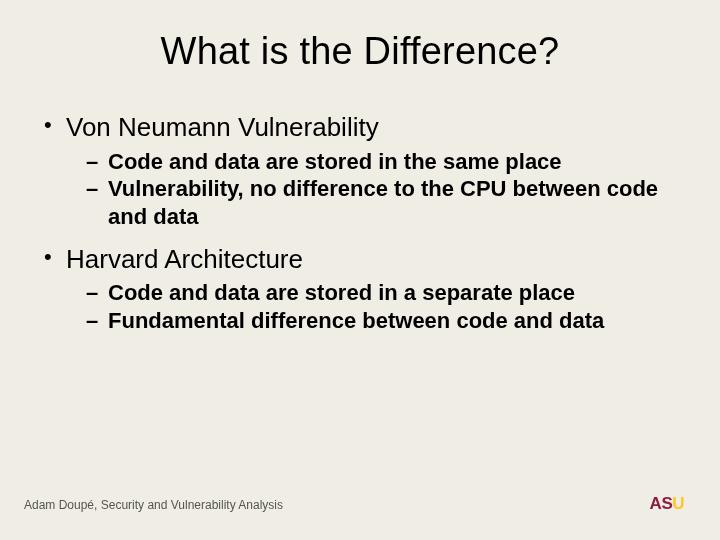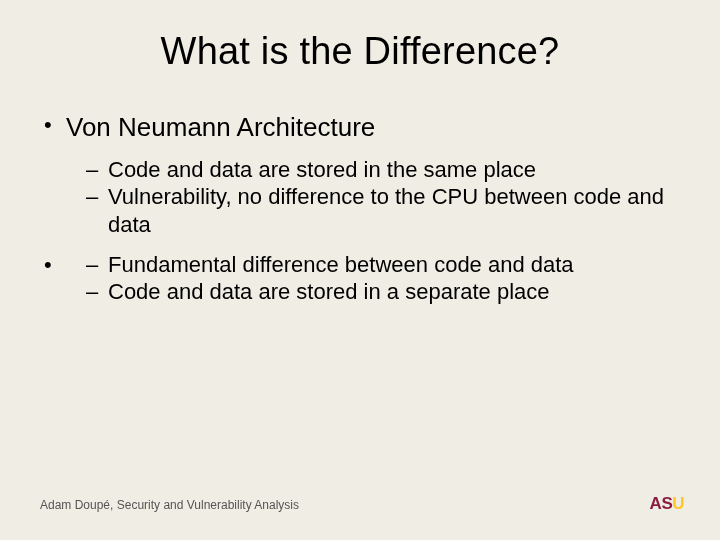--- a/index.html
+++ b/index.html
@@ -39,38 +39,39 @@
   ul.top > li::before {
     content: "•";
     position: absolute;
     left: 4px;
     top: 0;
     font-size: 22px;
   }
   ul.sub {
     list-style: none;
     padding-left: 20px;
-    margin-top: 12px;
+    margin-top: 4px;
     margin-bottom: 12px;
+    font-weight: bold;
   }
   ul.sub > li {
     position: relative;
     padding-left: 22px;
     font-size: 22px;
     line-height: 1.26;
   }
   ul.sub > li::before {
     content: "–";
     position: absolute;
     left: 0;
     top: 0;
   }
   .footer {
     position: absolute;
-    left: 40px;
+    left: 24px;
     bottom: 28px;
     font-size: 12px;
     color: #555;
   }
   .logo {
     position: absolute;
     right: 36px;
     bottom: 26px;
     font-family: Arial, Helvetica, sans-serif;
     font-weight: 900;
@@ -85,31 +86,32 @@
 </head>
 <body>
 
 <div class="slide">
 
   <h1 class="title">What is the Difference?</h1>
 
   <ul class="top">
 
     <li>
-      <span>Von Neumann Architecture</span>
+      <span>Von Neumann Vulnerability</span>
       <ul class="sub">
         <li>Code and data are stored in the same place</li>
         <li>Vulnerability, no difference to the CPU between code and data</li>
       </ul>
     </li>
 
     <li>
+      <span>Harvard Architecture</span>
       <ul class="sub">
+        <li>Code and data are stored in a separate place</li>
         <li>Fundamental difference between code and data</li>
-        <li>Code and data are stored in a separate place</li>
       </ul>
     </li>
 
 
   </ul>
 
   <div class="footer">Adam Doupé, Security and Vulnerability Analysis</div>
 
   <div class="logo">
     <span class="a">A</span>

